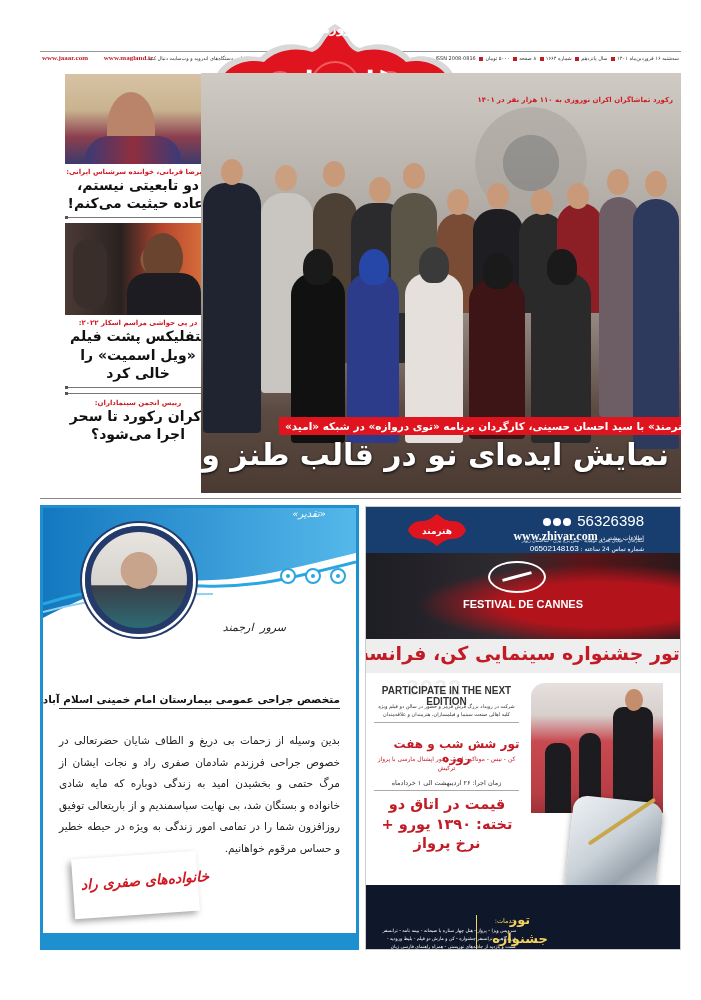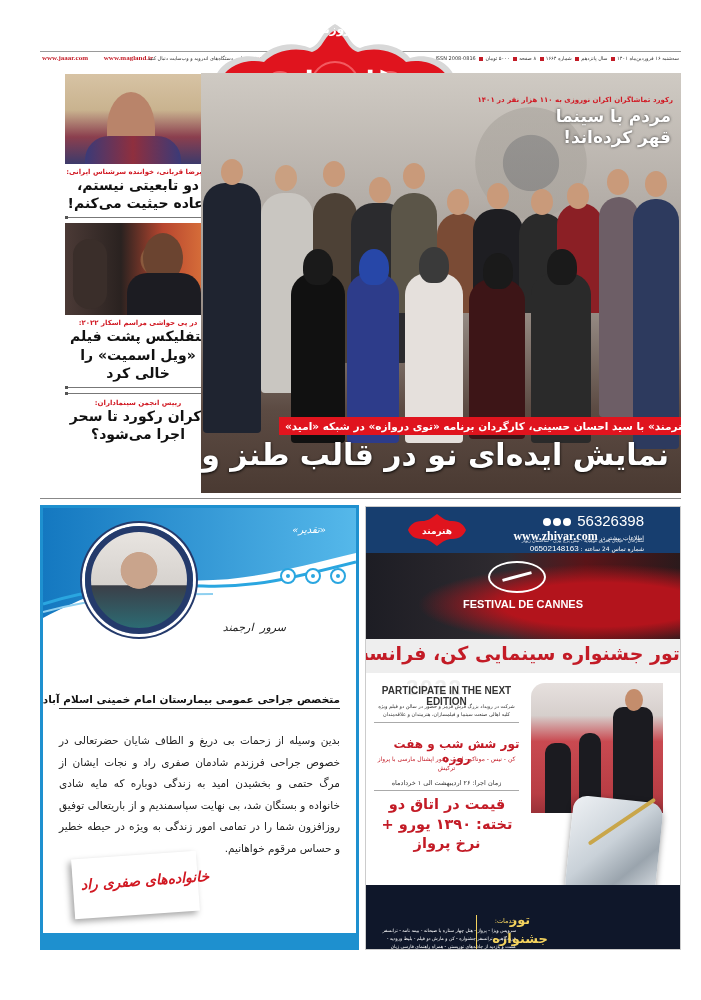--- a/index.html
+++ b/index.html
@@ -45,21 +45,21 @@
   .sidehead-kicker { position: absolute; right: 8px; top: 23px; font-size: 7px; color: #d11822; font-weight: bold; direction: rtl; white-space: nowrap; }
   .sidehead { position: absolute; right: 10px; top: 33px; font-size: 17px; font-weight: bold; color: #fff; direction: rtl; text-align: right; line-height: 1.25; text-shadow: 0 0 3px #333; }
   .red-kicker { position: absolute; left: 78px; top: 344px; background: #e0141e; color: #fff; font-size: 10.5px; font-weight: bold; direction: rtl; padding: 3px 6px; white-space: nowrap; }
   .main-headline { position: absolute; left: 0; right: 12px; top: 364px; text-align: center; color: #fff; font-size: 30px; font-weight: bold; direction: rtl; text-shadow: 0 1px 3px #000; white-space: nowrap; }
 
   .divider-main { position: absolute; left: 40px; right: 20px; top: 498px; height: 1px; background: #888; }
 
   
   .thanks { position: absolute; left: 40px; top: 505px; width: 319px; height: 445px; border: 3px solid #1e90cf; background: #fff; overflow: hidden; }
   .thanks .wave { position: absolute; left: 0; top: 0; width: 100%; height: 120px; }
-  .thanks-tag { position: absolute; right: 30px; top: 16px; color: #fff; font-family: "DejaVu Serif", serif; font-size: 10px; direction: rtl; font-style: italic; }
+  .thanks-tag { position: absolute; right: 30px; top: 0; color: #fff; font-family: "DejaVu Serif", serif; font-size: 10px; direction: rtl; font-style: italic; }
   .portrait { position: absolute; left: 42px; top: 18px; width: 108px; height: 108px; border-radius: 50%; border: 6px solid #243a6b; background: radial-gradient(circle at 50% 40%, #c9a48c 0 24%, transparent 25%), linear-gradient(180deg, #e8e4e0 0%, #d6d2ce 55%, #3b3f48 56%, #2c6b73 100%); box-shadow: 0 0 0 3px #fff, 0 0 0 5px #243a6b; }
   .bubbles { position: absolute; right: 10px; top: 60px; }
   .bubble { display: inline-block; width: 16px; height: 16px; border-radius: 50%; border: 2px solid #2aa6e0; margin-left: 4px; position: relative; background: #fff; }
   .bubble::after { content: ""; position: absolute; left: 4px; top: 4px; width: 4px; height: 4px; border-radius: 50%; background: #2aa6e0; }
   .salute { position: absolute; right: 70px; top: 113px; font-family: Liberation Mono, monospace; font-size: 11px; font-style: italic; direction: rtl; color: #222; }
   .doctor { position: absolute; right: 34px; top: 147px; font-family: "DejaVu Serif", serif; font-size: 21px; font-style: italic; color: #d11822; direction: rtl; font-weight: bold; white-space: nowrap; }
   .specialty { position: absolute; left: 16px; right: 16px; top: 185px; font-size: 10.5px; font-weight: bold; direction: rtl; text-align: center; border-bottom: 1.5px solid #333; padding-bottom: 3px; white-space: nowrap; }
   .thanks-body { position: absolute; left: 16px; right: 16px; top: 222px; font-size: 10.5px; direction: rtl; text-align: justify; line-height: 2.05; color: #222; }
   .signature { position: absolute; left: 30px; top: 347px; width: 125px; height: 60px; background: #fff; box-shadow: -3px 3px 6px rgba(0,0,0,0.35); transform: rotate(-4deg); }
   .signature span { position: absolute; left: 8px; top: 18px; font-family: "DejaVu Serif", serif; font-size: 14px; font-style: italic; color: #d11822; direction: rtl; font-weight: bold; white-space: nowrap; }
@@ -198,21 +198,20 @@
     <div class="person" style="left:146px;top:120px;width:52px;height:170px;background:#2d3c8a;"></div>
     <div class="hijab" style="left:158px;top:96px;background:#2747a8;"></div>
     <div class="person" style="left:204px;top:120px;width:58px;height:170px;background:#e5e0dc;"></div>
     <div class="hijab" style="left:218px;top:94px;background:#3a3a3a;"></div>
     <div class="person" style="left:268px;top:126px;width:56px;height:160px;background:#3d1517;"></div>
     <div class="hijab" style="left:282px;top:100px;"></div>
     <div class="person" style="left:330px;top:120px;width:60px;height:170px;background:#2a2a2a;"></div>
     <div class="hijab" style="left:346px;top:96px;"></div>
   </div>
   <div class="sidehead-kicker">رکورد تماشاگران اکران نوروزی به ۱۱۰ هزار نفر در ۱۴۰۱</div>
-  <div class="sidehead" style="width:130px;">مردم با سینما قهر کرده‌اند!</div>
   <div class="red-kicker">گفتگوی «هنرمند» با سید احسان حسینی، کارگردان برنامه «توی دروازه» در شبکه «امید»</div>
   <div class="main-headline">نمایش ایده‌ای نو در قالب طنز و کمدی</div>
 </div>
 
 <div class="divider-main"></div>
 
 <div class="thanks">
   <svg class="wave" viewBox="0 0 313 120" preserveAspectRatio="none">
     <defs>
       <linearGradient id="gb" x1="0" x2="1">

